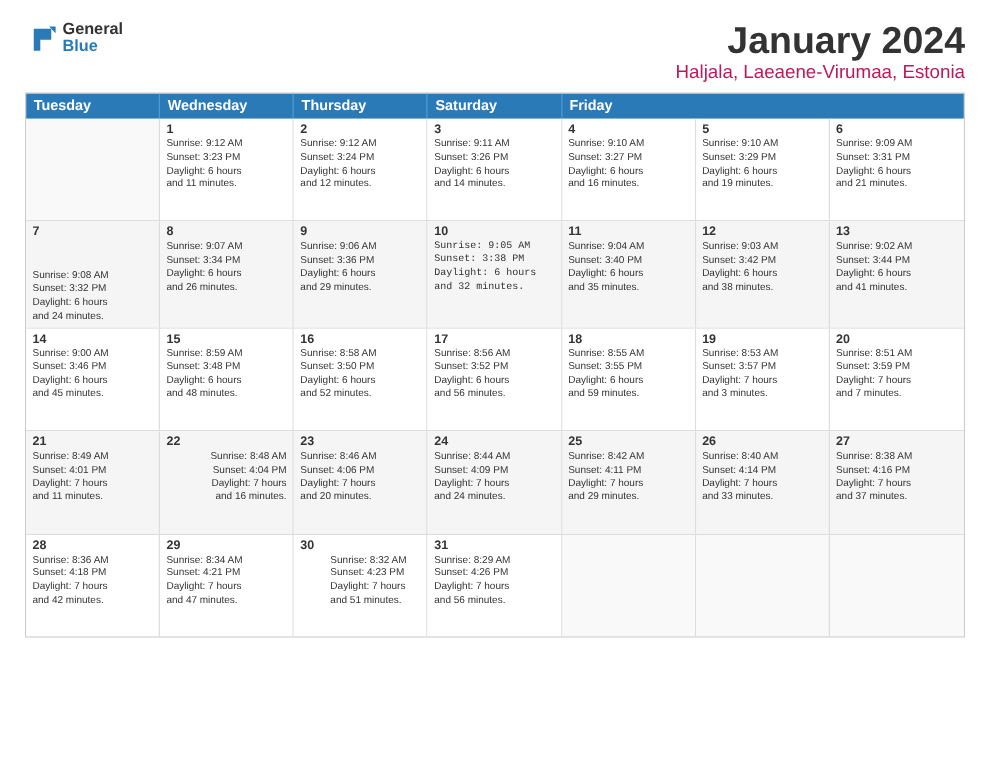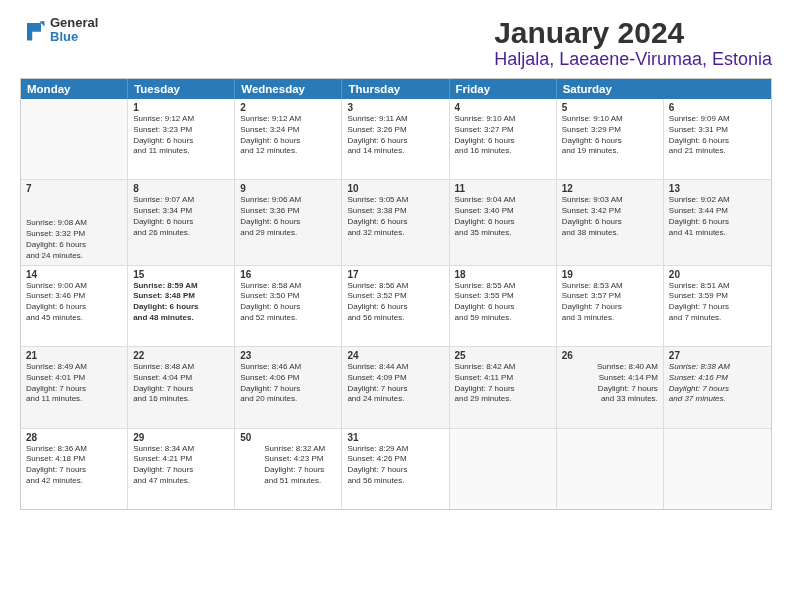--- a/index.html
+++ b/index.html
@@ -35,31 +35,31 @@
       font-weight: bold;
       line-height: 1.1;
     }
     .logo-general { color: #333; }
     .logo-blue { color: #2a7ab8; }
     .logo-icon {
       width: 28px;
       height: 28px;
     }
     .title-block {
-      text-align: left;
+      text-align: right;
     }
     .month-title {
       font-size: 30px;
       font-weight: bold;
       color: #333;
       line-height: 1.1;
     }
     .location {
-      font-size: 18px;
-      color: #4c1d95;
+      font-size: 15px;
+      color: #be185d;
     }
     .calendar {
       flex: 1;
       display: flex;
       flex-direction: column;
       border: 1px solid #ccc;
     }
     .cal-header {
       display: grid;
       grid-template-columns: repeat(7, 1fr);
@@ -125,26 +125,25 @@
       </div>
     </div>
     <div class="title-block">
       <div class="month-title">January 2024</div>
       <div class="location">Haljala, Laeaene-Virumaa, Estonia</div>
     </div>
   </div>
 
   <div class="calendar">
     <div class="cal-header">
-        <div class="cal-header-cell">Monday</div>
         <div class="cal-header-cell">Tuesday</div>
         <div class="cal-header-cell">Wednesday</div>
         <div class="cal-header-cell">Thursday</div>
+        <div class="cal-header-cell">Saturday</div>
         <div class="cal-header-cell">Friday</div>
-        <div class="cal-header-cell">Saturday</div>
       </div>
     <div class="cal-body">
     <div class="cal-row">
           <div class="cal-cell empty"></div>
           <div class="cal-cell">
             <div class="day-num">1</div>
             <div class="cell-info" style="white-space: pre-line;">Sunrise: 9:12 AM
 Sunset: 3:23 PM
 Daylight: 6 hours
 and 11 minutes.</div>
@@ -202,21 +201,21 @@
           </div>
           <div class="cal-cell">
             <div class="day-num">9</div>
             <div class="cell-info" style="white-space: pre-line;">Sunrise: 9:06 AM
 Sunset: 3:36 PM
 Daylight: 6 hours
 and 29 minutes.</div>
           </div>
           <div class="cal-cell">
             <div class="day-num">10</div>
-            <div class="cell-info" style="white-space: pre-line;">Sunrise: 9:05 AM
+            <div class="cell-info" style="white-space: pre-line; font-family: Liberation Mono, monospace;">Sunrise: 9:05 AM
 Sunset: 3:38 PM
 Daylight: 6 hours
 and 32 minutes.</div>
           </div>
           <div class="cal-cell">
             <div class="day-num">11</div>
             <div class="cell-info" style="white-space: pre-line;">Sunrise: 9:04 AM
 Sunset: 3:40 PM
 Daylight: 6 hours
 and 35 minutes.</div>
@@ -239,21 +238,21 @@
         <div class="cal-row">
           <div class="cal-cell">
             <div class="day-num">14</div>
             <div class="cell-info" style="white-space: pre-line;">Sunrise: 9:00 AM
 Sunset: 3:46 PM
 Daylight: 6 hours
 and 45 minutes.</div>
           </div>
           <div class="cal-cell">
             <div class="day-num">15</div>
-            <div class="cell-info" style="white-space: pre-line; font-weight: bold;">Sunrise: 8:59 AM
+            <div class="cell-info" style="white-space: pre-line;">Sunrise: 8:59 AM
 Sunset: 3:48 PM
 Daylight: 6 hours
 and 48 minutes.</div>
           </div>
           <div class="cal-cell">
             <div class="day-num">16</div>
             <div class="cell-info" style="white-space: pre-line;">Sunrise: 8:58 AM
 Sunset: 3:50 PM
 Daylight: 6 hours
 and 52 minutes.</div>
@@ -290,21 +289,21 @@
         <div class="cal-row row-shade">
           <div class="cal-cell">
             <div class="day-num">21</div>
             <div class="cell-info" style="white-space: pre-line;">Sunrise: 8:49 AM
 Sunset: 4:01 PM
 Daylight: 7 hours
 and 11 minutes.</div>
           </div>
           <div class="cal-cell">
             <div class="day-num">22</div>
-            <div class="cell-info" style="white-space: pre-line;">Sunrise: 8:48 AM
+            <div class="cell-info" style="white-space: pre-line; text-align: right;">Sunrise: 8:48 AM
 Sunset: 4:04 PM
 Daylight: 7 hours
 and 16 minutes.</div>
           </div>
           <div class="cal-cell">
             <div class="day-num">23</div>
             <div class="cell-info" style="white-space: pre-line;">Sunrise: 8:46 AM
 Sunset: 4:06 PM
 Daylight: 7 hours
 and 20 minutes.</div>
@@ -318,28 +317,28 @@
           </div>
           <div class="cal-cell">
             <div class="day-num">25</div>
             <div class="cell-info" style="white-space: pre-line;">Sunrise: 8:42 AM
 Sunset: 4:11 PM
 Daylight: 7 hours
 and 29 minutes.</div>
           </div>
           <div class="cal-cell">
             <div class="day-num">26</div>
-            <div class="cell-info" style="white-space: pre-line; text-align: right;">Sunrise: 8:40 AM
+            <div class="cell-info" style="white-space: pre-line;">Sunrise: 8:40 AM
 Sunset: 4:14 PM
 Daylight: 7 hours
 and 33 minutes.</div>
           </div>
           <div class="cal-cell">
             <div class="day-num">27</div>
-            <div class="cell-info" style="white-space: pre-line; font-style: italic;">Sunrise: 8:38 AM
+            <div class="cell-info" style="white-space: pre-line;">Sunrise: 8:38 AM
 Sunset: 4:16 PM
 Daylight: 7 hours
 and 37 minutes.</div>
           </div>
         </div>
         <div class="cal-row">
           <div class="cal-cell">
             <div class="day-num">28</div>
             <div class="cell-info" style="white-space: pre-line;">Sunrise: 8:36 AM
 Sunset: 4:18 PM
@@ -347,21 +346,21 @@
 and 42 minutes.</div>
           </div>
           <div class="cal-cell">
             <div class="day-num">29</div>
             <div class="cell-info" style="white-space: pre-line;">Sunrise: 8:34 AM
 Sunset: 4:21 PM
 Daylight: 7 hours
 and 47 minutes.</div>
           </div>
           <div class="cal-cell">
-            <div class="day-num">50</div>
+            <div class="day-num">30</div>
             <div class="cell-info" style="white-space: pre-line; margin-left: 24px;">Sunrise: 8:32 AM
 Sunset: 4:23 PM
 Daylight: 7 hours
 and 51 minutes.</div>
           </div>
           <div class="cal-cell">
             <div class="day-num">31</div>
             <div class="cell-info" style="white-space: pre-line;">Sunrise: 8:29 AM
 Sunset: 4:26 PM
 Daylight: 7 hours

